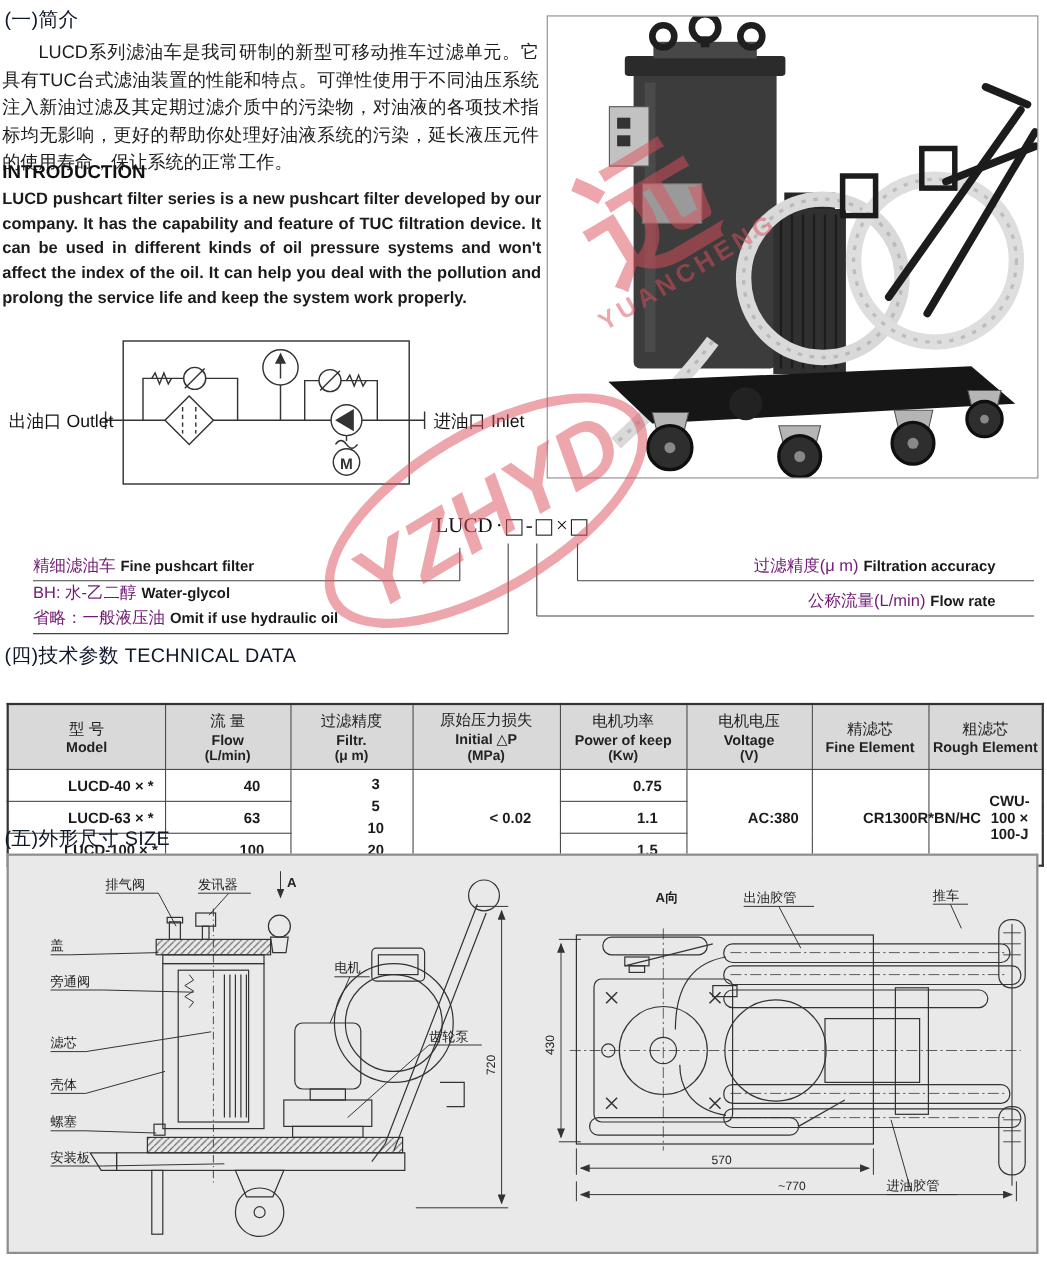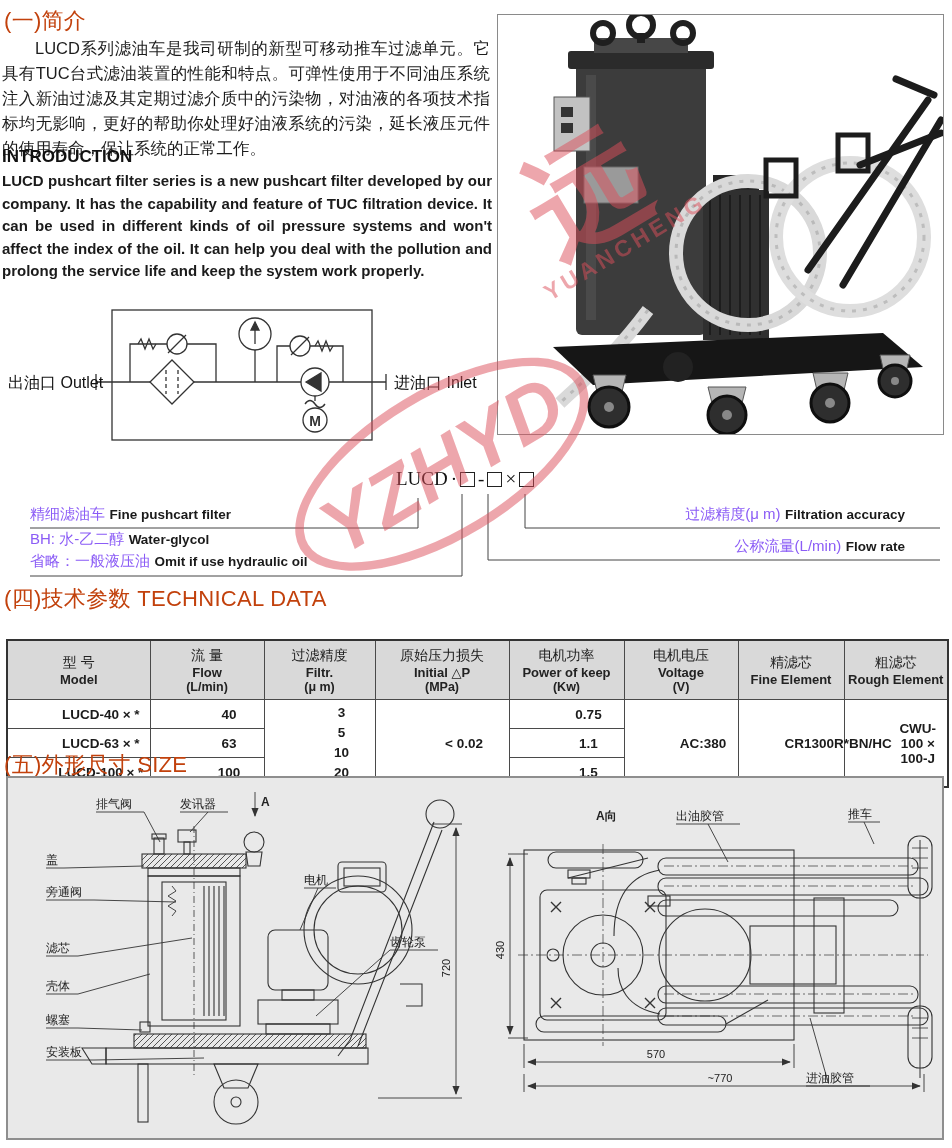--- a/index.html
+++ b/index.html
@@ -1,32 +1,32 @@
 <!DOCTYPE html>
 <html><head>
 <meta charset="utf-8">
 <style>
   html,body{margin:0;padding:0;background:#fff;}
   .page{position:relative;width:952px;height:1148px;background:#fff;overflow:hidden;
         font-family:"Liberation Sans","DejaVu Sans",sans-serif;color:#222;}
   .abs{position:absolute;}
-  .sec-h{position:absolute;font-size:22px;color:#c2410c;letter-spacing:.3px;white-space:nowrap;}
+  .sec-h{position:absolute;font-size:18px;color:#0f172a;letter-spacing:.3px;white-space:nowrap;}
   .cn-para{position:absolute;left:2px;top:36px;width:488px;font-size:16.5px;line-height:1.52;
            text-align:justify;text-indent:2em;color:#1c1c1c;}
   .en-h{position:absolute;left:2px;top:147px;font-size:17px;font-weight:bold;color:#111;}
   .en-para{position:absolute;left:2px;top:170px;width:490px;font-size:15px;line-height:1.5;
            font-weight:600;text-align:justify;color:#1b1b1b;}
   .photo-box{position:absolute;left:497px;top:14px;width:447px;height:421px;
              border:1px solid #8a8a8a;background:#fff;box-sizing:border-box;}
   
   .code-row{position:absolute;left:396px;top:468px;display:flex;align-items:center;gap:3px;
             font-size:19px;color:#111;font-family:Liberation Serif, serif;}
   .code-box{display:inline-block;width:15px;height:15px;border:1.6px solid #222;box-sizing:border-box;}
   .mc-label{position:absolute;white-space:nowrap;}
-  .mc-cn{font-size:15px;color:#8b5cf6;}
+  .mc-cn{font-size:15px;color:#701a75;}
   .mc-en{font-size:13.5px;font-weight:600;color:#1a1a1a;}
   
   .tech-table{position:absolute;left:6px;top:610px;border-collapse:collapse;table-layout:fixed;
               width:941px;margin-top:29px;}
   .tech-table td{border:1px solid #4a4a4a;text-align:center;vertical-align:middle;padding:1px 2px;}
   .tech-table{border:2px solid #333;}
   .tech-table .hrow td{background:#d9d9d9;height:56px;}
   .h-cn{font-size:14px;color:#222;}
   .h-en{font-size:13px;font-weight:600;color:#222;}
   .h-unit{font-size:12.5px;font-weight:600;color:#222;}

